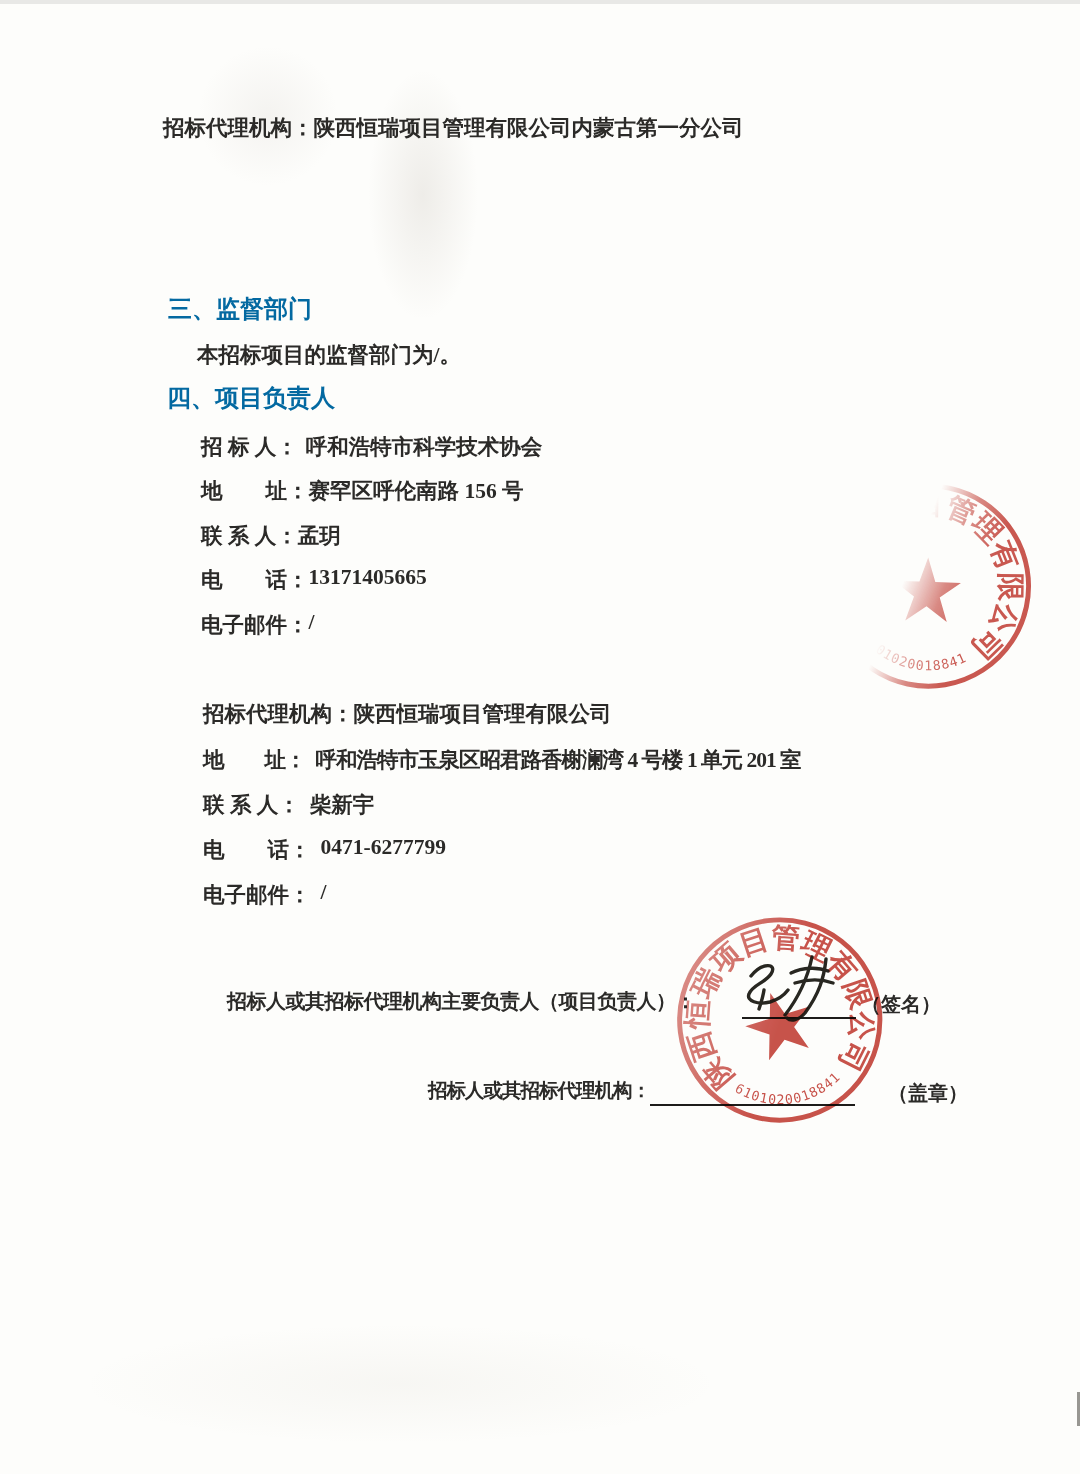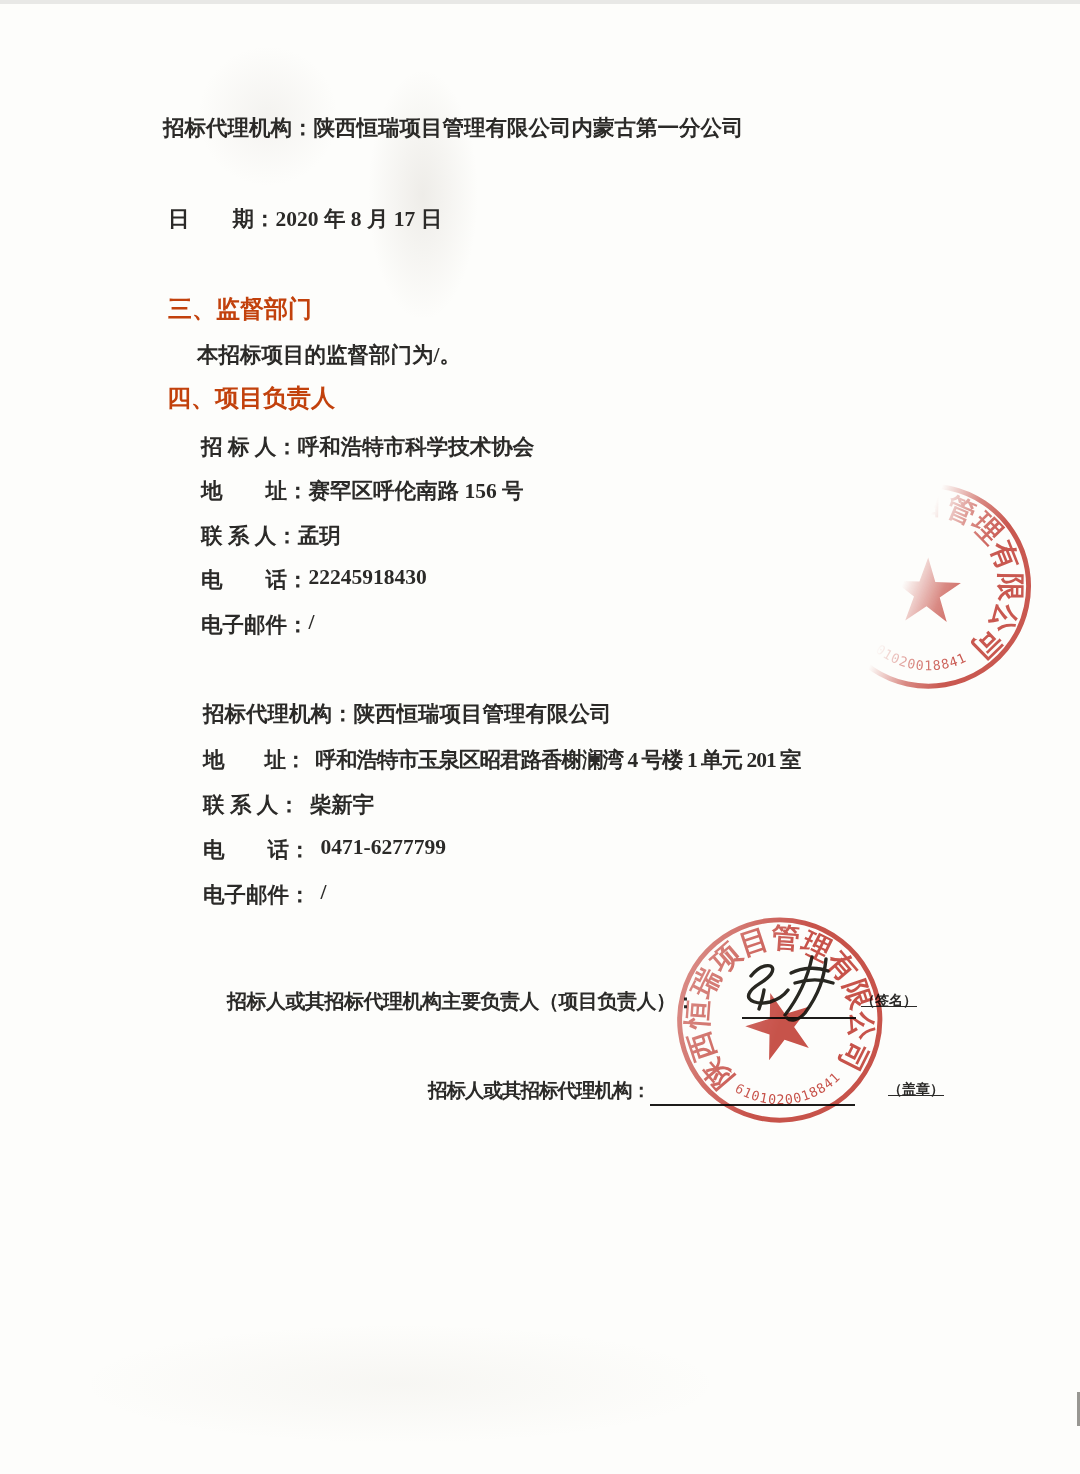--- a/index.html
+++ b/index.html
@@ -3,25 +3,25 @@
 <meta charset="utf-8">
 <style>
   html,body{margin:0;padding:0;background:#e8e8e6;}
   .page{
     position:relative; width:1080px; height:1474px; margin:4px auto;
     background:#fdfdfb; overflow:hidden;
     font-family:"Liberation Serif", serif; color:#2b2a28;
   }
   .t{position:absolute; white-space:pre; line-height:1.15;}
   .body-size{font-size:21.5px;}
-  .heading{font-family:"Liberation Sans", sans-serif; font-weight:700; font-size:24px; color:#c2410c;}
+  .heading{font-family:"Liberation Sans", sans-serif; font-weight:700; font-size:24px; color:#0369a1;}
   .row{position:absolute; display:flex; white-space:pre; font-size:21.5px; font-weight:600;}
   .row .val{font-weight:600;}
   .sigline{position:absolute; background:#1d1c1a; height:2px;}
-  .suffix{font-size:14px; font-weight:600;text-decoration:underline;}
+  .suffix{font-size:20px; font-weight:600;}
   .stamp{position:absolute; mix-blend-mode:multiply;}
   .stamp-bottom{
     left:672px; top:908px; opacity:.88; transform:rotate(-7deg);
     -webkit-mask-image:linear-gradient(115deg, rgba(0,0,0,.55) 0%, #000 50%);
     mask-image:linear-gradient(115deg, rgba(0,0,0,.55) 0%, #000 50%);
   }
   .stamp-top{
     left:820px; top:474px; opacity:.85; transform:rotate(12deg);
     -webkit-mask-image:linear-gradient(100deg, transparent 40%, rgba(0,0,0,.7) 56%, #000 70%);
     mask-image:linear-gradient(100deg, transparent 40%, rgba(0,0,0,.7) 56%, #000 70%);
@@ -41,31 +41,30 @@
 
 <div class="page">
 
   <div class="artifact a1"></div>
   <div class="artifact a2"></div>
   <div class="artifact a3"></div>
   <div class="artifact edge-sliver"></div>
 
   <div class="t body-size" style="left:163px; top:112px; font-weight:600;"><span>招标代理机构：</span><span>陕西恒瑞项目管理有限公司内蒙古第一分公司</span></div>
 
-  <div class="t body-size" style="left:168px; top:203px; font-weight:600;"><span>日　　期：</span><span>2020 年 8 月 17 日</span></div>
 
   <div class="t heading" style="left:168px; top:291px;">三、监督部门</div>
   <div class="t body-size" style="left:197px; top:339px; font-weight:600;text-align:center;">本招标项目的监督部门为/。</div>
 
   <div class="t heading" style="left:167px; top:380px;">四、项目负责人</div>
 
-  <div class="row" style="left:201px; top:428px;"><span class="lbl">招 标 人：</span><span class="val">呼和浩特市科学技术协会</span></div>
+  <div class="row" style="left:201px; top:428px;gap:8px;"><span class="lbl">招 标 人：</span><span class="val">呼和浩特市科学技术协会</span></div>
   <div class="row" style="left:201px; top:472px;"><span class="lbl">地　　址：</span><span class="val">赛罕区呼伦南路 156 号</span></div>
   <div class="row" style="left:201px; top:517px;"><span class="lbl">联 系 人：</span><span class="val">孟玥</span></div>
-  <div class="row" style="left:201px; top:561px;"><span class="lbl">电　　话：</span><span class="val">22245918430</span></div>
+  <div class="row" style="left:201px; top:561px;"><span class="lbl">电　　话：</span><span class="val">13171405665</span></div>
   <div class="row" style="left:201px; top:606px;"><span class="lbl">电子邮件：</span><span class="val">/</span></div>
 
   <div class="row" style="left:203px; top:695px;"><span class="lbl">招标代理机构：</span><span class="val">陕西恒瑞项目管理有限公司</span></div>
   <div class="row" style="left:203px; top:741px; letter-spacing:-1px;"><span class="lbl">地　　址：</span><span class="val" style="margin-left:10px;font-family:Liberation Serif, serif;">呼和浩特市玉泉区昭君路香榭澜湾 4 号楼 1 单元 201 室</span></div>
   <div class="row" style="left:203px; top:786px;"><span class="lbl">联 系 人：</span><span class="val" style="margin-left:10px;">柴新宇</span></div>
   <div class="row" style="left:203px; top:831px;"><span class="lbl">电　　话：</span><span class="val" style="margin-left:10px;">0471-6277799</span></div>
   <div class="row" style="left:203px; top:876px;"><span class="lbl">电子邮件：</span><span class="val" style="margin-left:10px;">/</span></div>
 
   <div class="t" style="left:227px; top:986px; font-size:20px; font-weight:600; letter-spacing:-0.5px;">招标人或其招标代理机构主要负责人（项目负责人）：</div>
   <div class="sigline" style="left:742px; top:1013px; width:114px;"></div>

